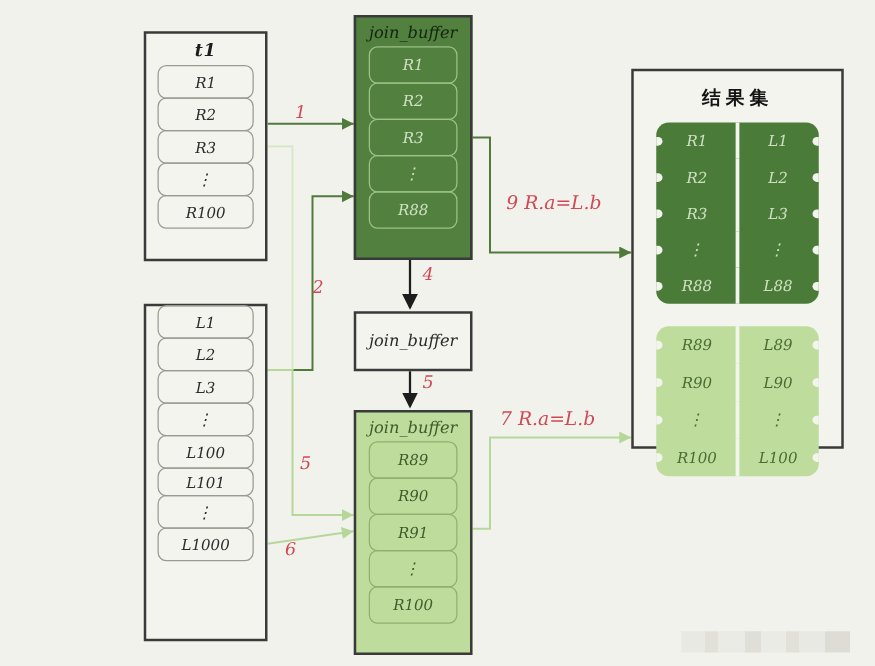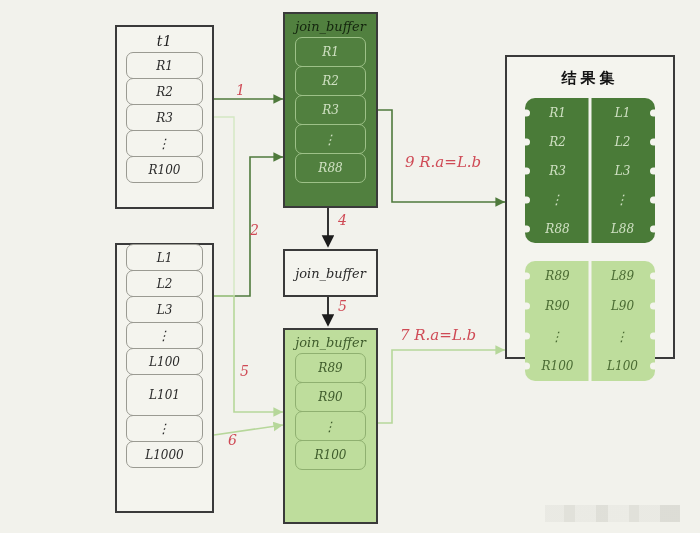--- a/index.html
+++ b/index.html
@@ -20,20 +20,21 @@
   }
   .tbl-title{
     text-align:center;
     font-size:14px;
     color:#1d1d1d;
     font-family:"DejaVu Serif", serif;
     font-style:italic;
     letter-spacing:.5px;
     margin-top:6px;
     margin-bottom:4px;
+    font-weight:bold;
   }
   .cells{padding:0 9px 8px 9px;}
   .cell{
     border:1px solid #9a9a92;
     border-radius:7px;
     height:25px;
     margin-top:-1px;
     display:flex;align-items:center;justify-content:center;
     font-size:12px;
     font-family:"DejaVu Serif", serif;
@@ -185,21 +186,21 @@
       </div>
   </div>
 
   <div class="tbl" style="left:115px;top:243px;width:99px;height:270px;">
     <div class="cells" id="t2-cells">
         <div class="cell" style="height: 27px;">L1</div>
         <div class="cell" style="height: 27px;">L2</div>
         <div class="cell" style="height: 27px;">L3</div>
         <div class="cell dots" style="height: 27px;">⋮</div>
         <div class="cell" style="height: 27px;">L100</div>
-        <div class="cell" style="height: 42px;">L101</div>
+        <div class="cell" style="height: 23px;">L101</div>
         <div class="cell dots" style="height: 27px;">⋮</div>
         <div class="cell" style="height: 27px;">L1000</div>
       </div>
   </div>
 
   <div class="jb jb-dark" style="left:283px;top:12px;width:95px;height:196px;">
     <div class="jb-title">join_buffer</div>
     <div class="cells" id="jbt-cells">
         <div class="cell" style="height: 30px;">R1</div>
         <div class="cell" style="height: 30px;">R2</div>
@@ -211,20 +212,21 @@
 
   <div class="jb jb-empty" style="left:283px;top:249px;width:95px;height:48px;display:flex;align-items:center;justify-content:center;">
     <div class="jb-title" style="margin:0;">join_buffer</div>
   </div>
 
   <div class="jb jb-light" style="left:283px;top:328px;width:95px;height:196px;">
     <div class="jb-title">join_buffer</div>
     <div class="cells" id="jbb-cells">
         <div class="cell" style="height: 30px;">R89</div>
         <div class="cell" style="height: 30px;">R90</div>
+        <div class="cell" style="height: 30px;">R91</div>
         <div class="cell dots" style="height: 30px;">⋮</div>
         <div class="cell" style="height: 30px;">R100</div>
       </div>
   </div>
 
   <div class="tbl" style="left:505px;top:55px;width:170px;height:304px;">
     <div class="rs-title">结果集</div>
     <div class="rs-group dark" id="rs-dark">
         <div class="rs-row" style="height: 29px;">
           <div class="col">R1</div>

